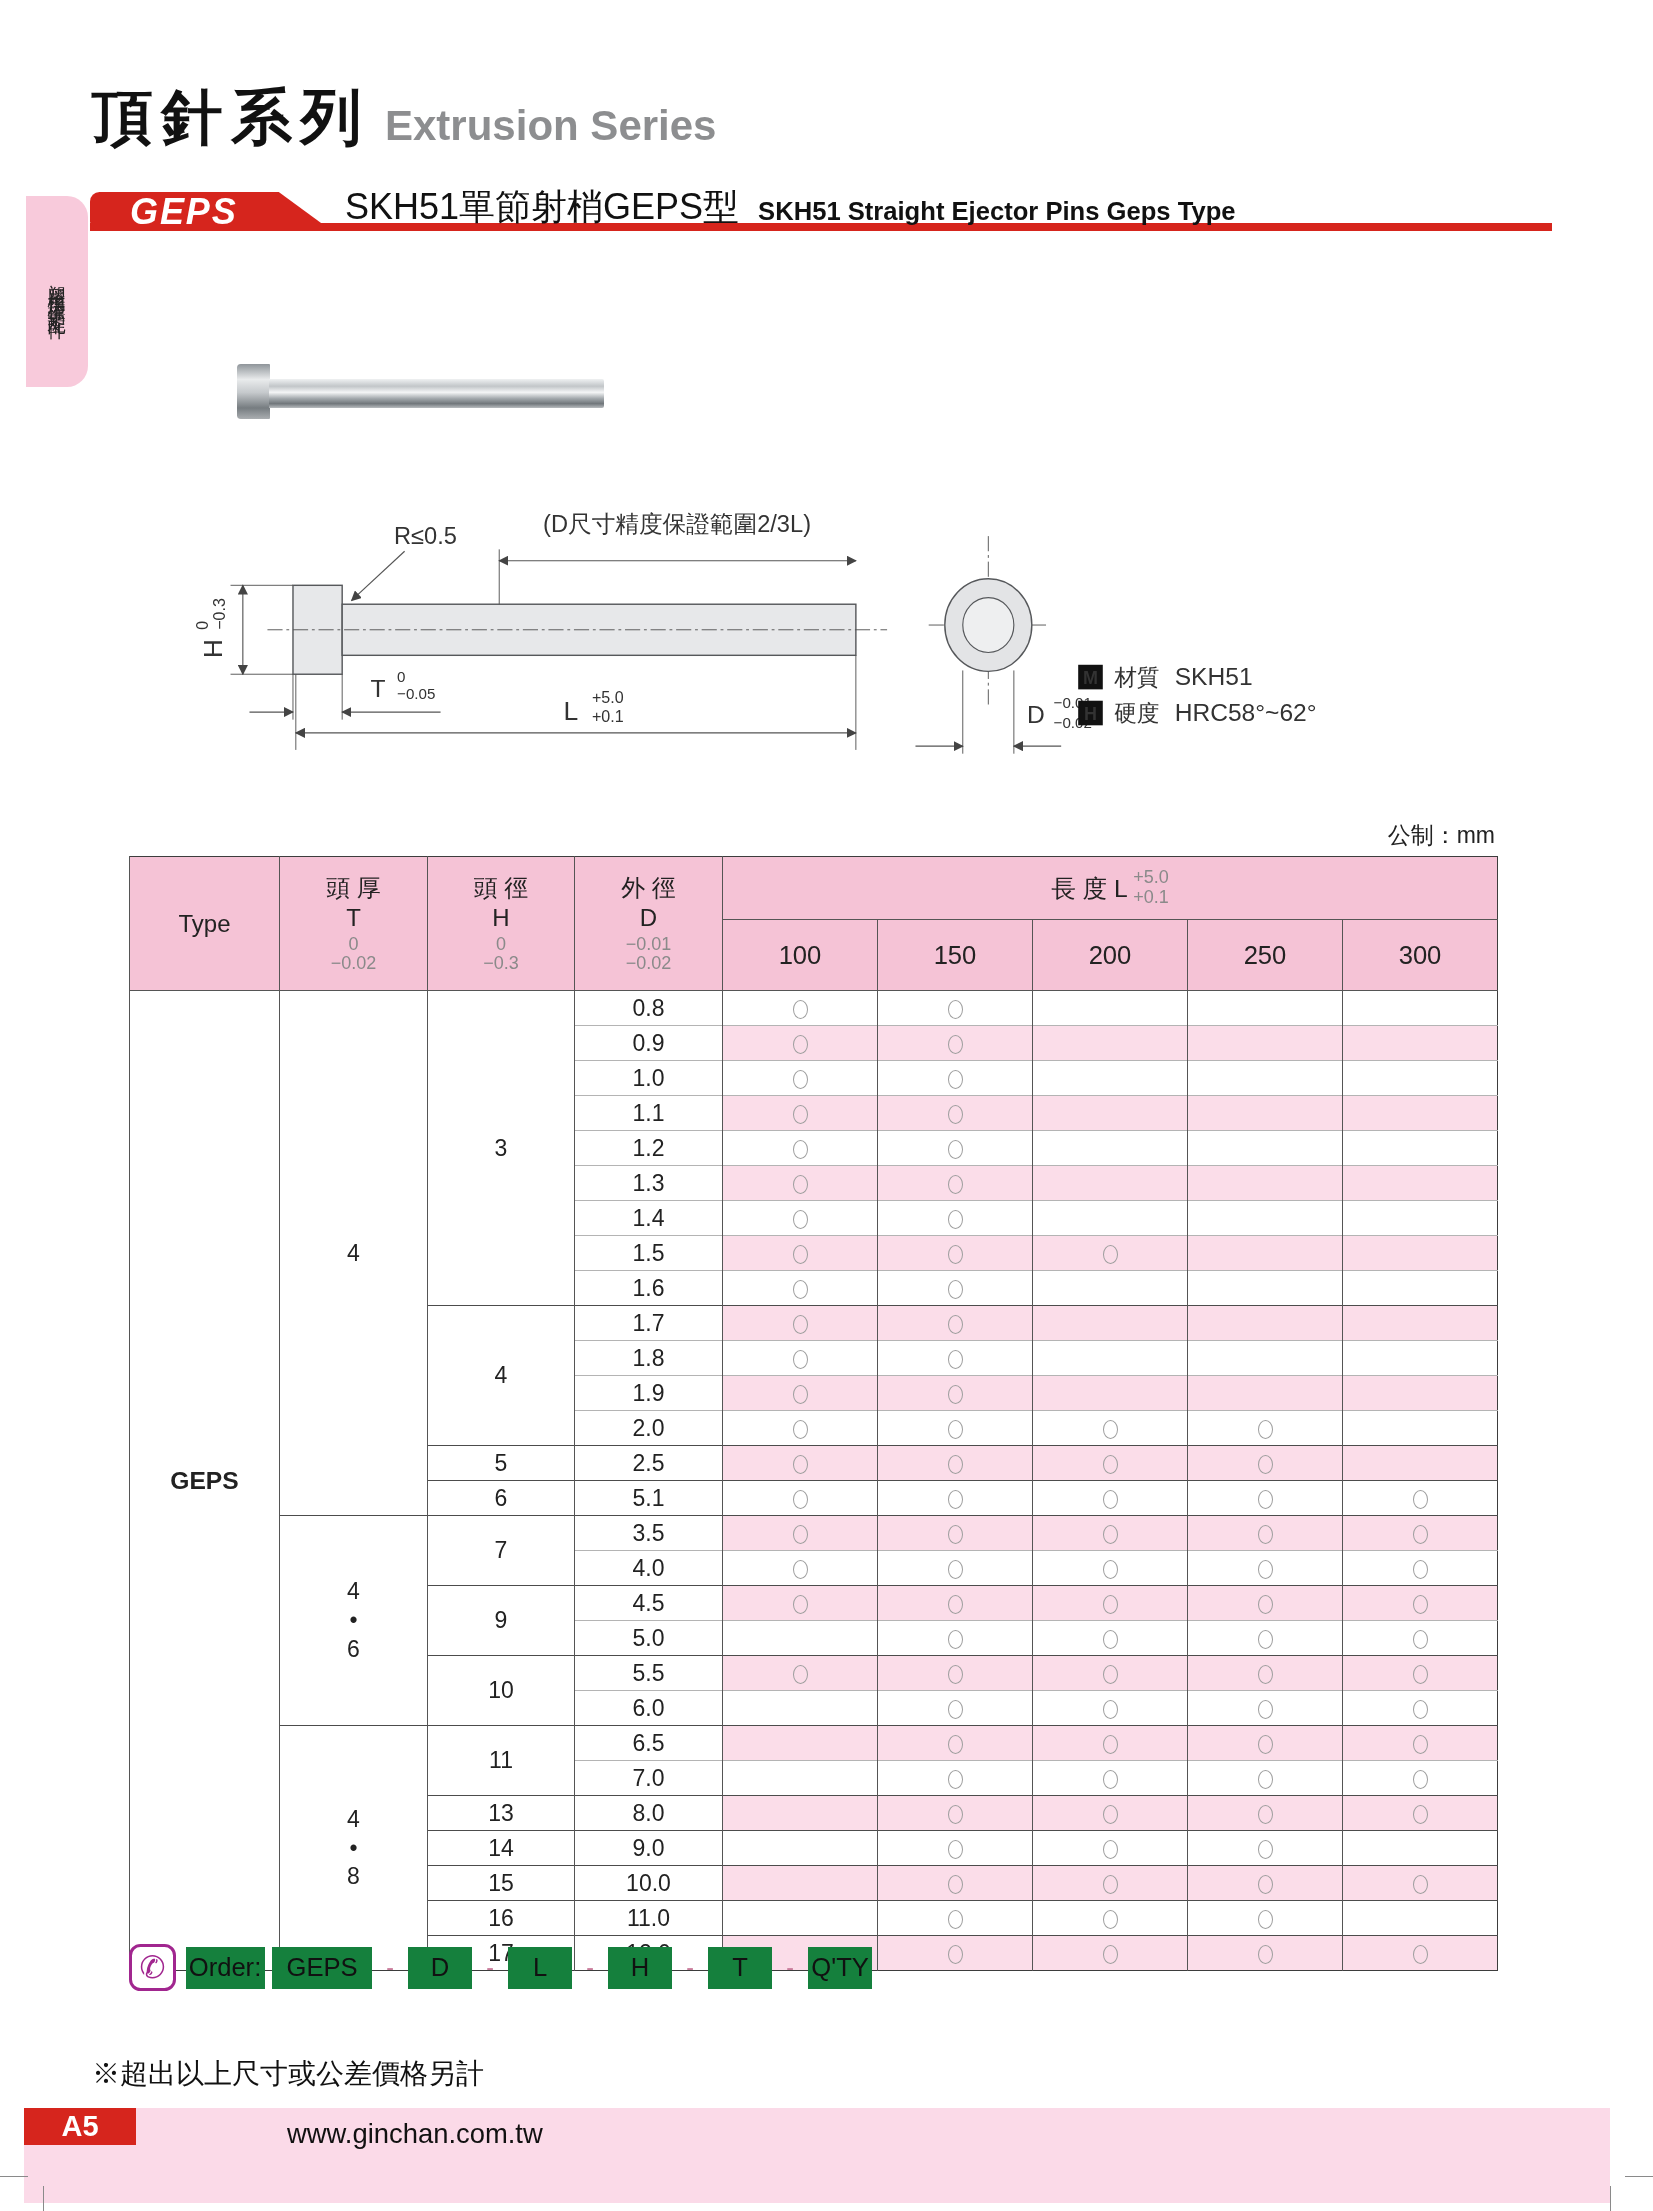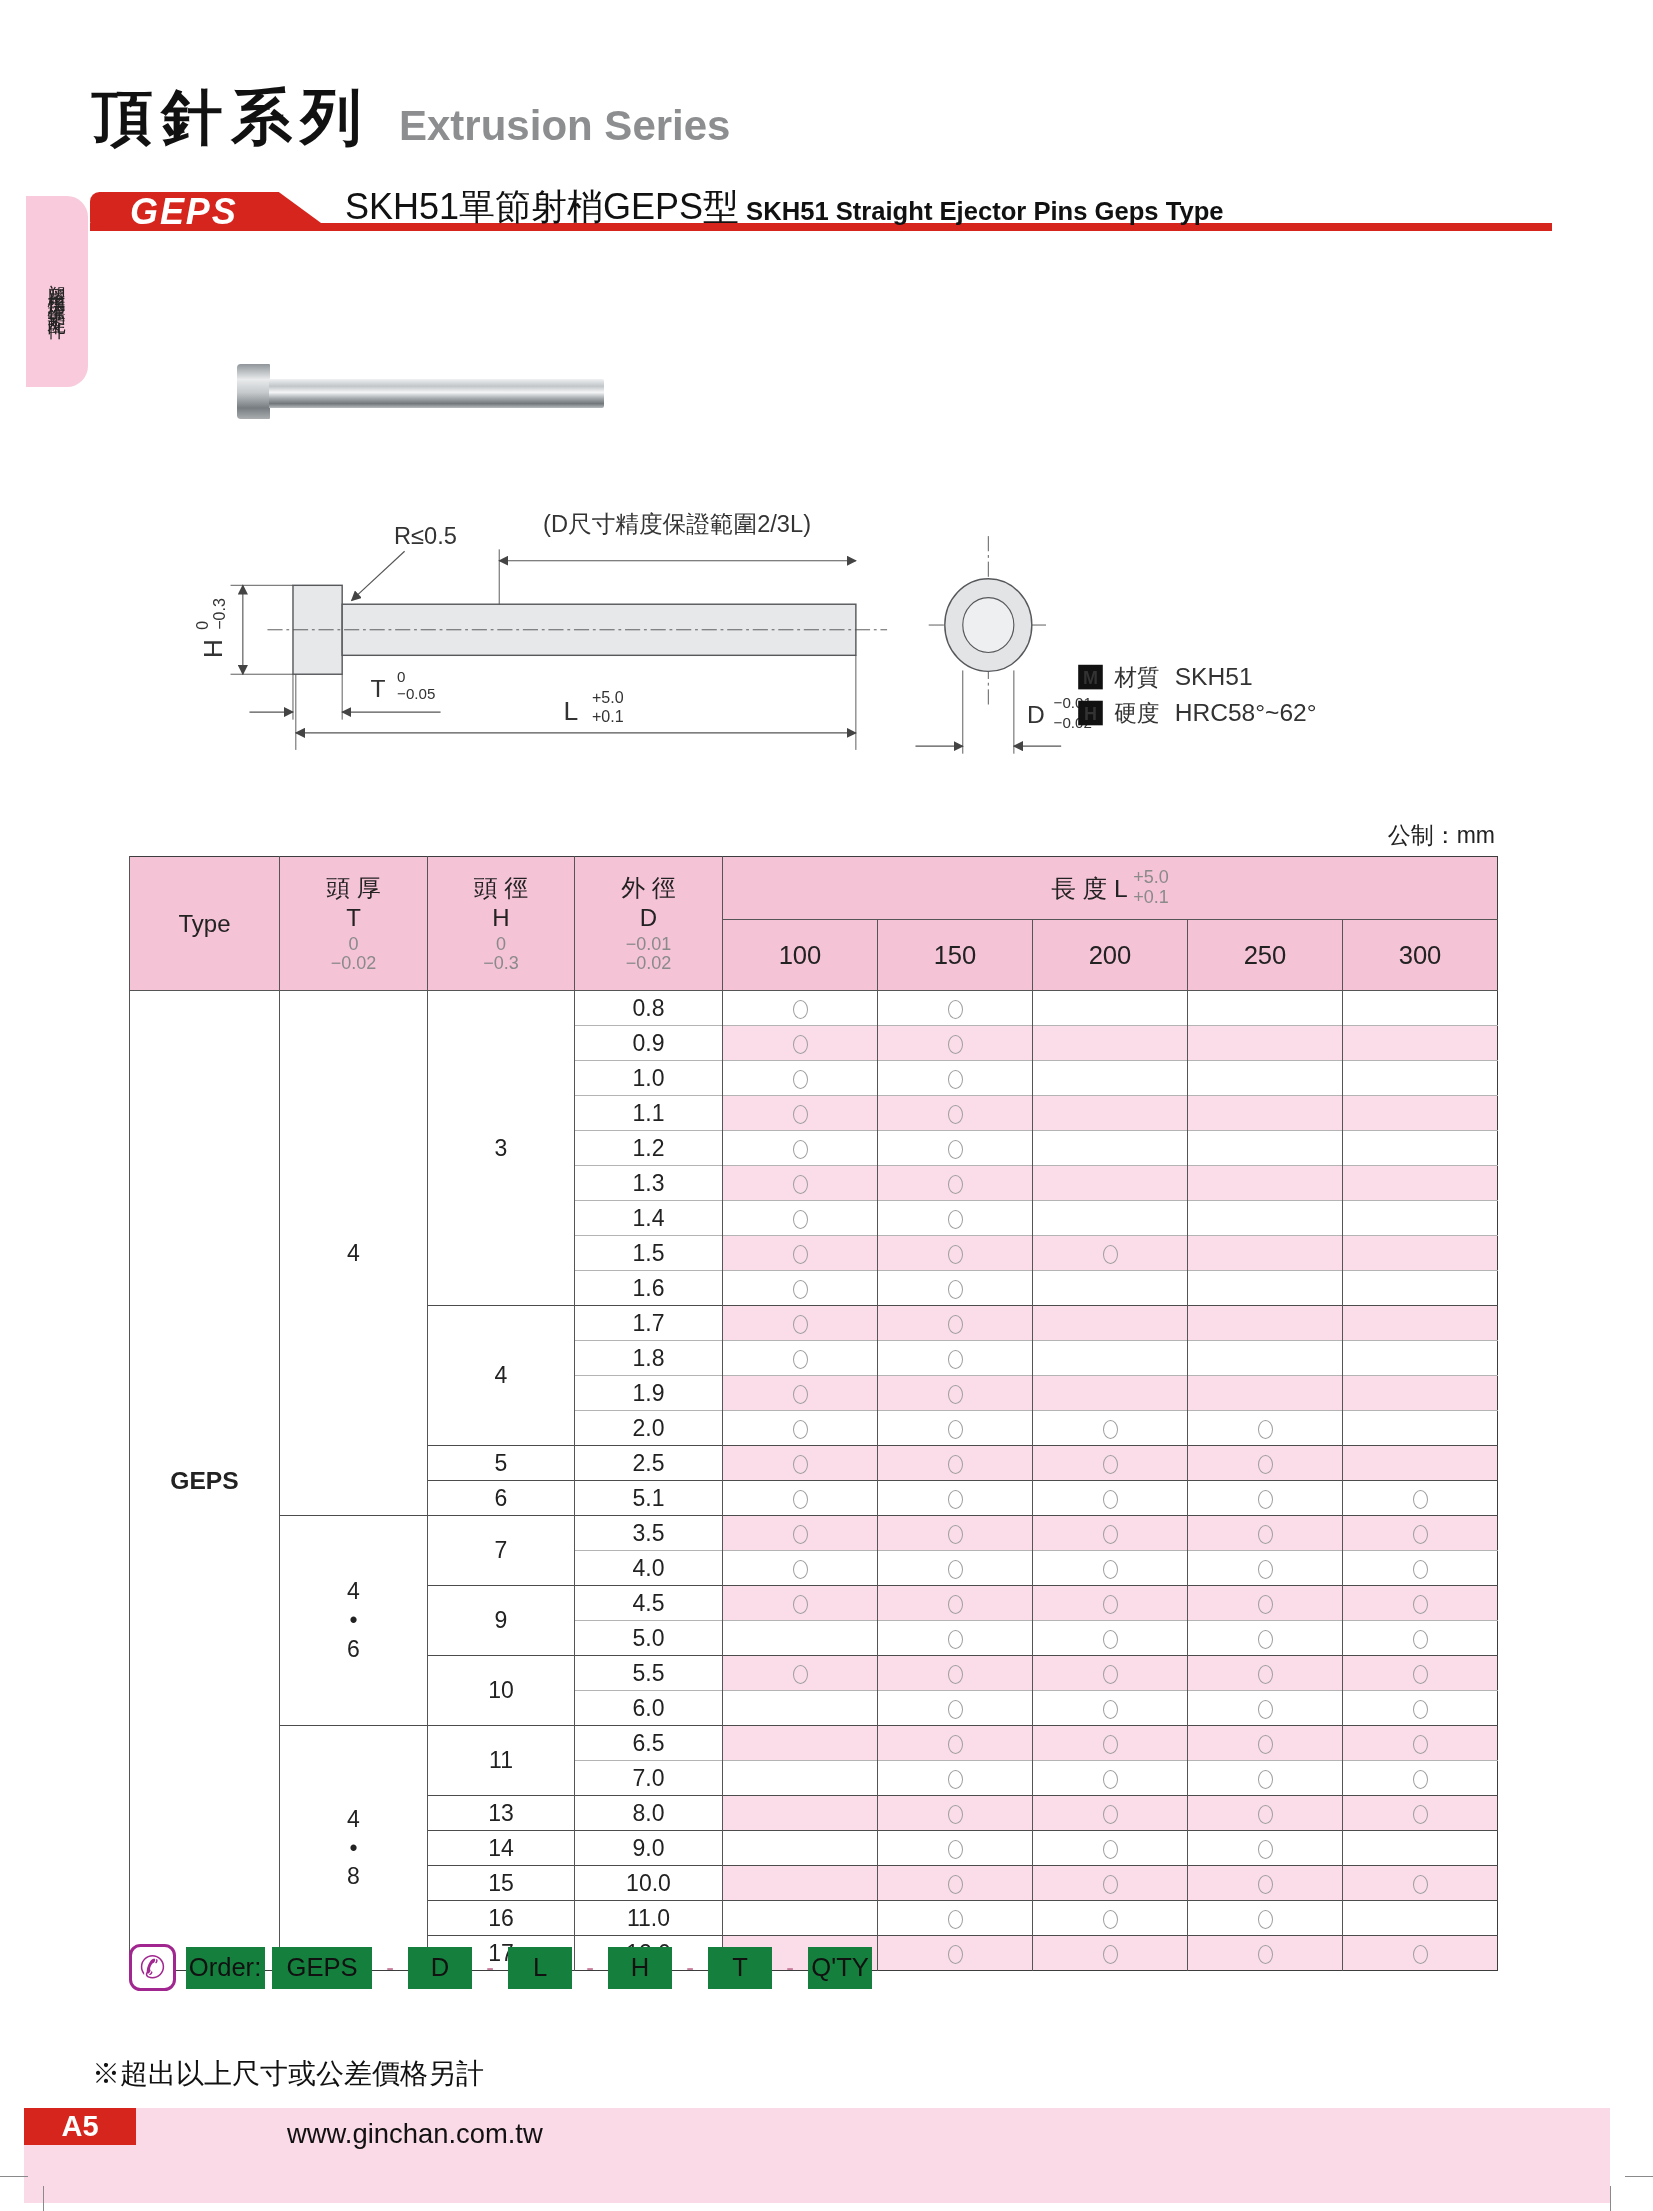--- a/index.html
+++ b/index.html
@@ -3,31 +3,31 @@
 <meta charset="utf-8">
 <style>
   html,body{margin:0;padding:0;background:#fff;}
   #page{position:relative;width:1653px;height:2212px;background:#ffffff;overflow:hidden;
         font-family:"Liberation Sans",sans-serif;color:#1a1a1a;}
   .abs{position:absolute;}
 
   
   .title-row{left:92px;top:87px;display:flex;align-items:flex-end;}
   .title-zh{font-size:61px;font-weight:bold;letter-spacing:8.5px;color:#111;line-height:1;}
-  .title-en{font-size:42px;font-weight:bold;color:#8d8e90;margin-left:29px;line-height:1.05;}
+  .title-en{font-size:42px;font-weight:bold;color:#8d8e90;margin-left:15px;line-height:1.05;}
 
   
   .red-rule{left:90px;top:223px;width:1462px;height:7.6px;background:#d6251d;}
   .badge{left:90px;top:192px;width:242px;height:39px;background:#d6251d;
          border-radius:9.5px;clip-path:polygon(0 0,78% 0,100% 100%,0 100%);
          display:flex;align-items:center;padding-left:40px;box-sizing:border-box;}
   .badge span{color:#fff;font-size:36px;font-weight:bold;font-style:italic;letter-spacing:1.9px;}
   .subtitle{left:345px;top:189px;display:flex;align-items:flex-end;}
   .subtitle-zh{font-size:36px;color:#111;line-height:1;}
-  .subtitle-en{font-size:25.6px;font-weight:bold;color:#111;margin-left:7px;line-height:1.1;}
+  .subtitle-en{font-size:25.6px;font-weight:bold;color:#111;margin-left:19px;line-height:1.1;}
 
   
   .sidebar-tab{left:25.6px;top:196px;width:62px;height:191px;background:#f8cadb;
                border-radius:0 21px 21px 0;display:flex;align-items:center;justify-content:center;}
   .sidebar-tab span{writing-mode:vertical-rl;font-size:18px;letter-spacing:4.7px;color:#222;}
 
   
   .pin-head{left:237px;top:364px;width:33px;height:55px;border-radius:3.8px 0.9px 0.9px 3.8px;
             background:linear-gradient(180deg,#8f959a 0%,#e9ebec 28%,#c5c9cc 52%,#767c80 80%,#aaaeb1 100%);}
   .pin-shaft{left:269px;top:379px;width:335px;height:29px;border-radius:0 1.9px 1.9px 0;

